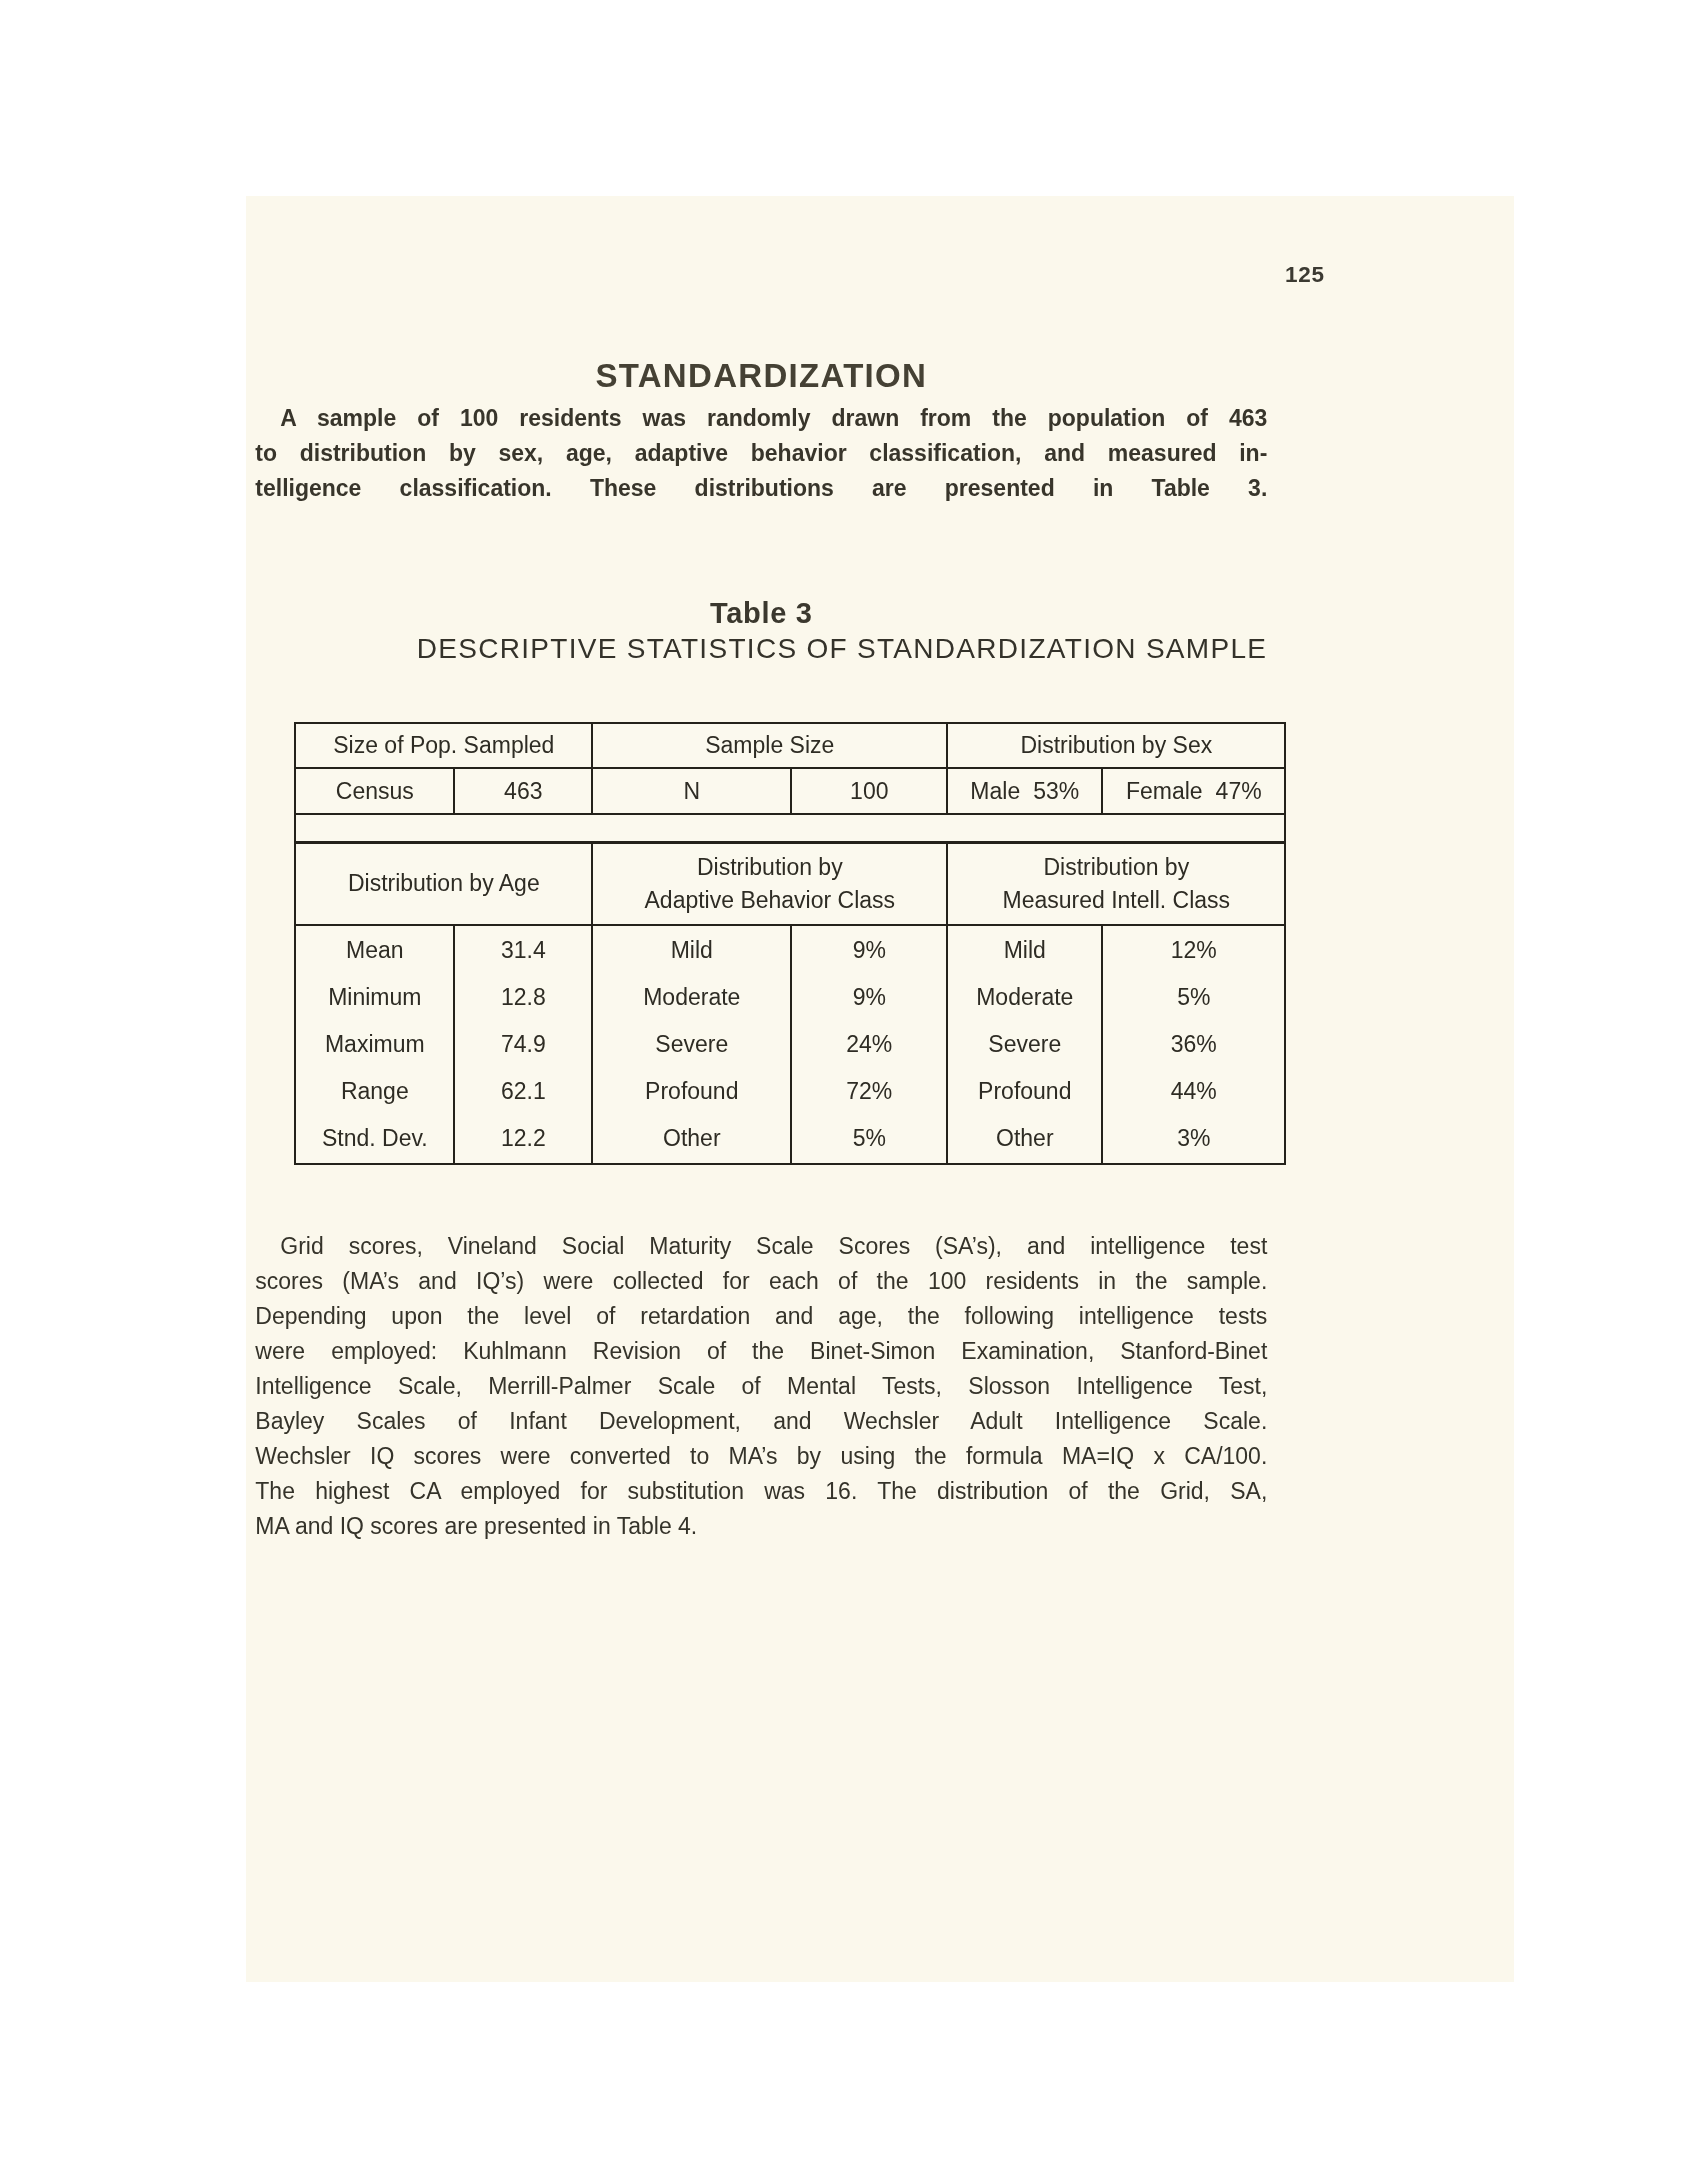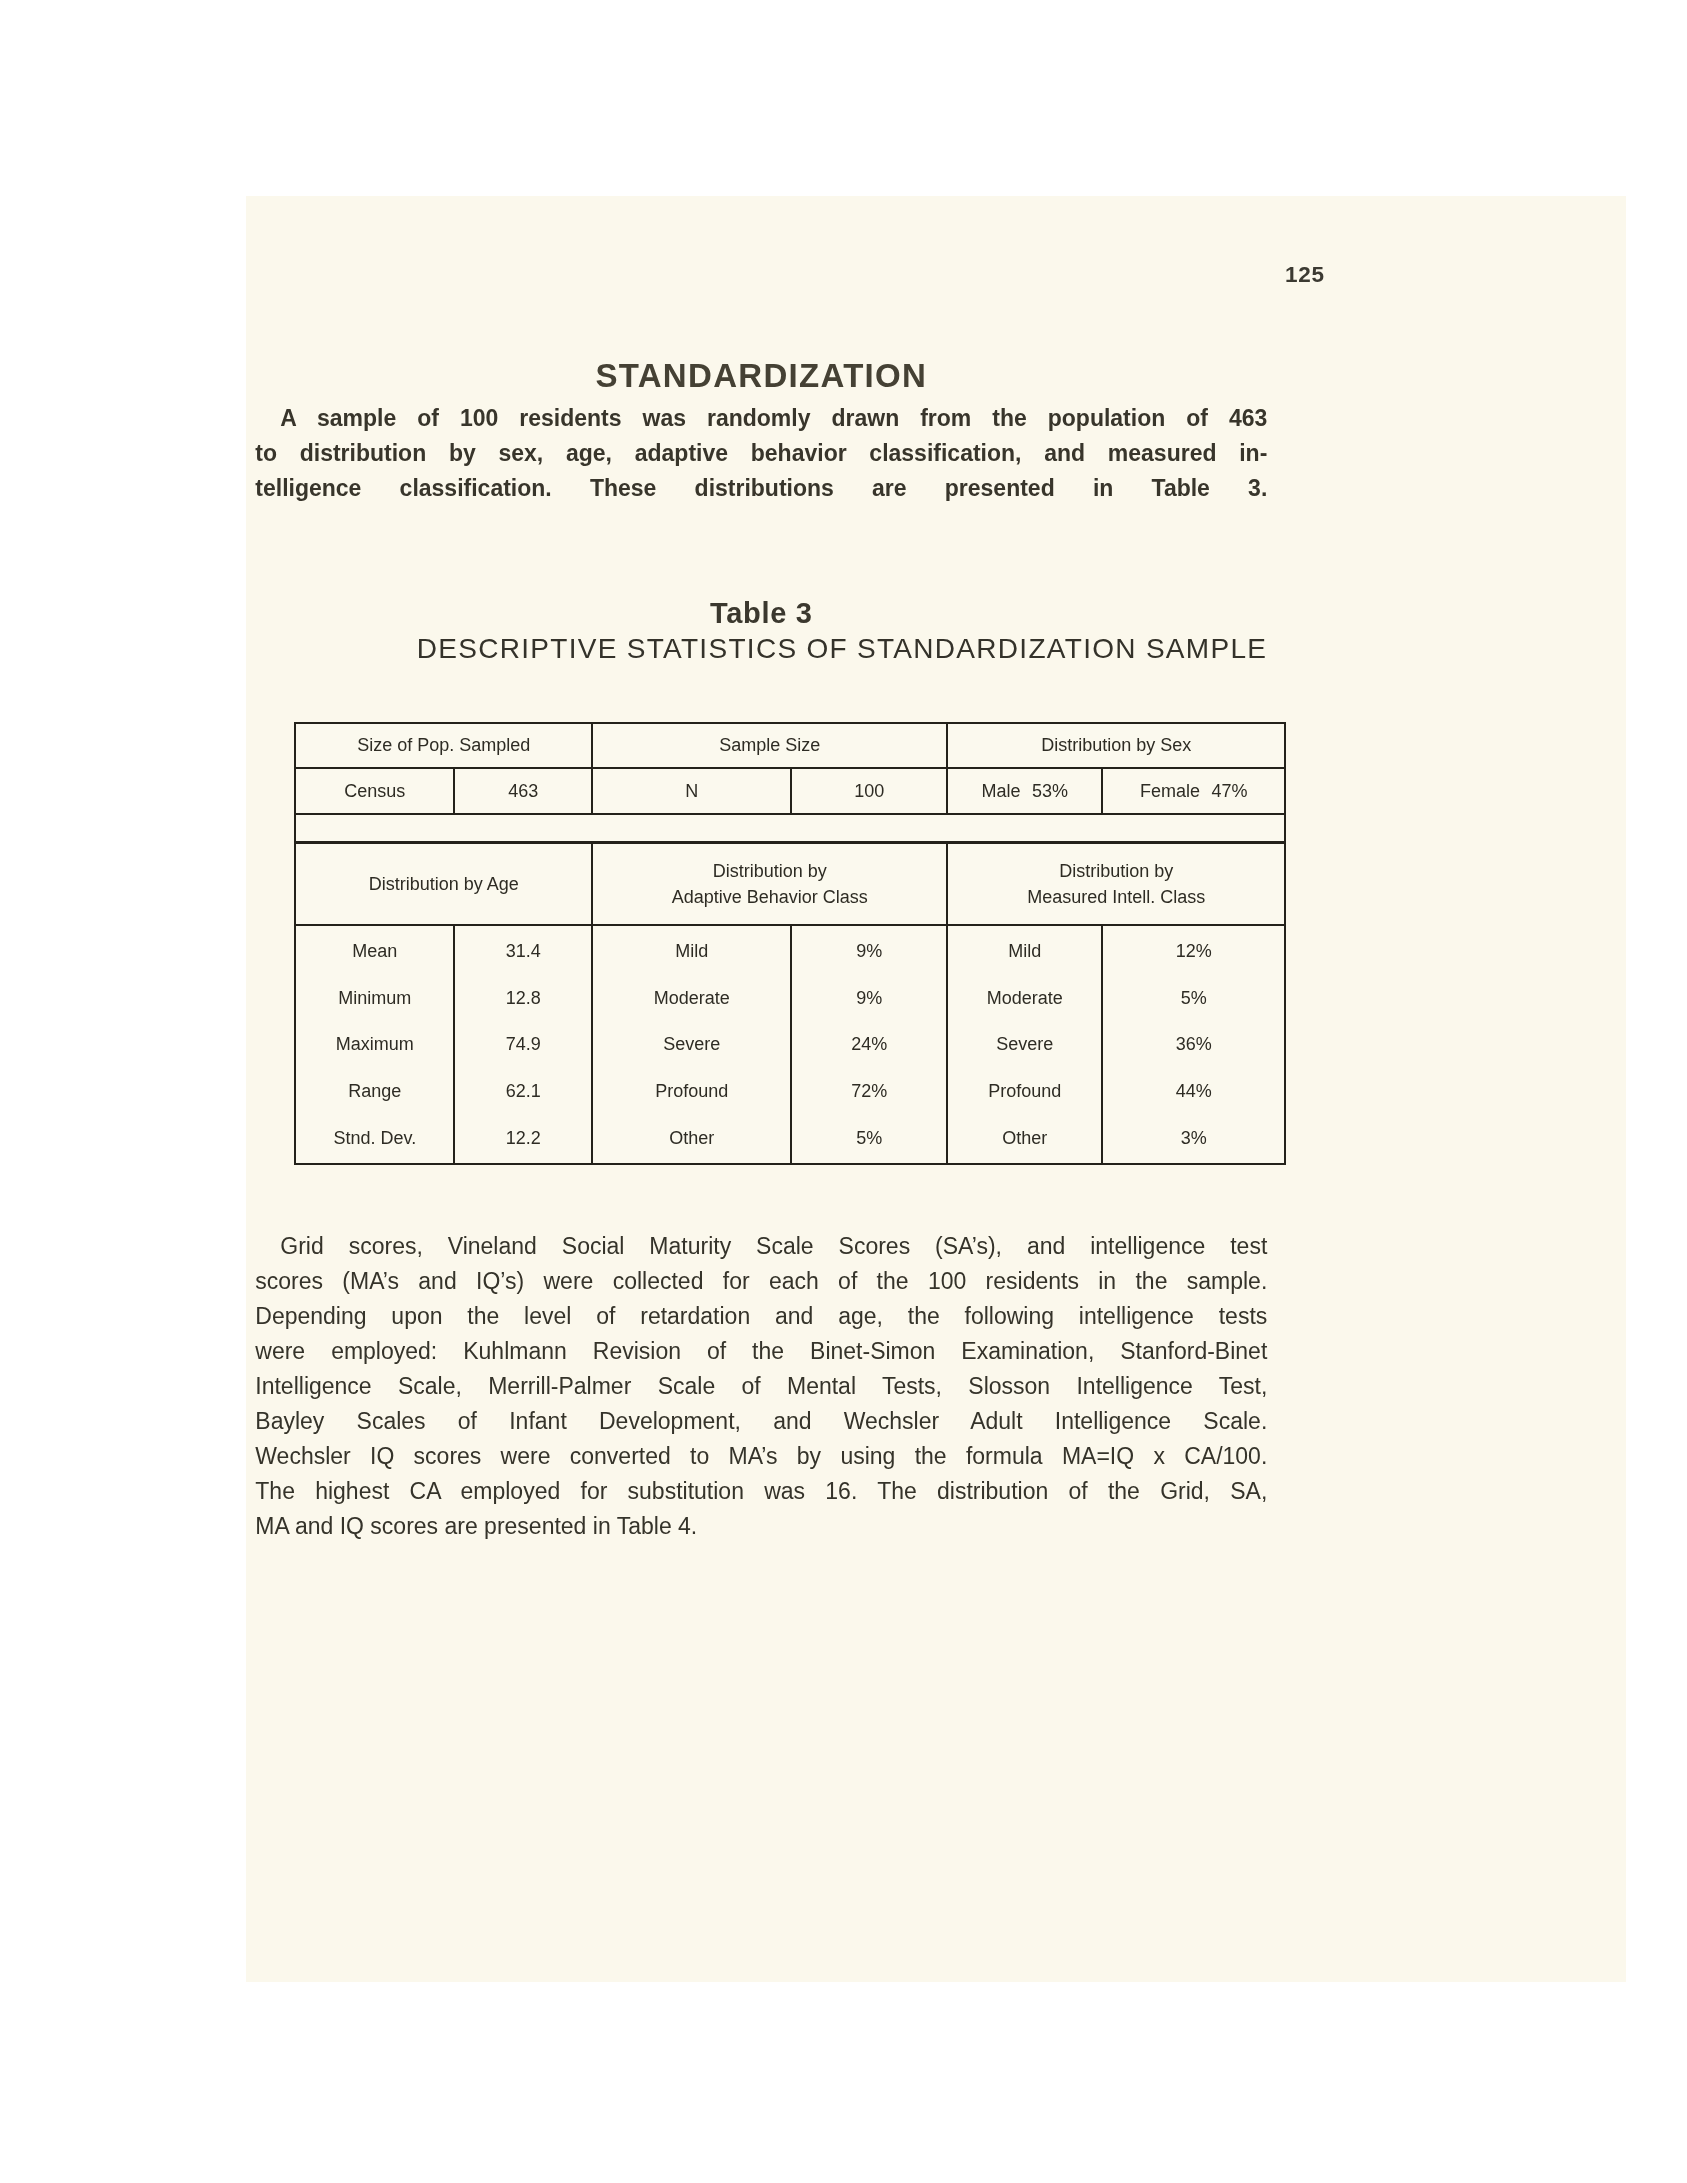--- a/index.html
+++ b/index.html
@@ -10,21 +10,21 @@
   }
   .canvas {
     position: relative;
     width: 1687px; height: 2183px;
     background: #ffffff;
     overflow: hidden;
   }
   .page {
     position: absolute;
     left: 246px; top: 196px;
-    width: 1380px; height: 1786px;
+    width: 1268px; height: 1786px;
     background: #fbf8ec;
   }
   .pageno {
     position: absolute;
     left: 1039px; top: 66px;
     font-size: 22.5px; font-weight: 700;
     color: #3c3a32; letter-spacing: 0.7px;
   }
   .content {
     position: absolute;
@@ -62,21 +62,21 @@
     color: #34322a;
   }
   .t3 {
     position: absolute; top: 526px; left: 39px;
     display: grid;
     grid-template-columns: 159px 138px 199px 156px 155px 181px;
     grid-template-rows: 45px 46px 29px 82px 237px;
     border: 2.6px solid #24221b;
     background: #fbf9ee;
     color: #2e2c24;
-    font-size: 18px;
+    font-size: 23px;
   }
   .cell {
     box-sizing: border-box;
     display: flex; align-items: center; justify-content: center;
     text-align: center;
     border-right: 2px solid #24221b;
     border-bottom: 2px solid #24221b;
     overflow: hidden;
   }
   .cell.nr { border-right: none; }

